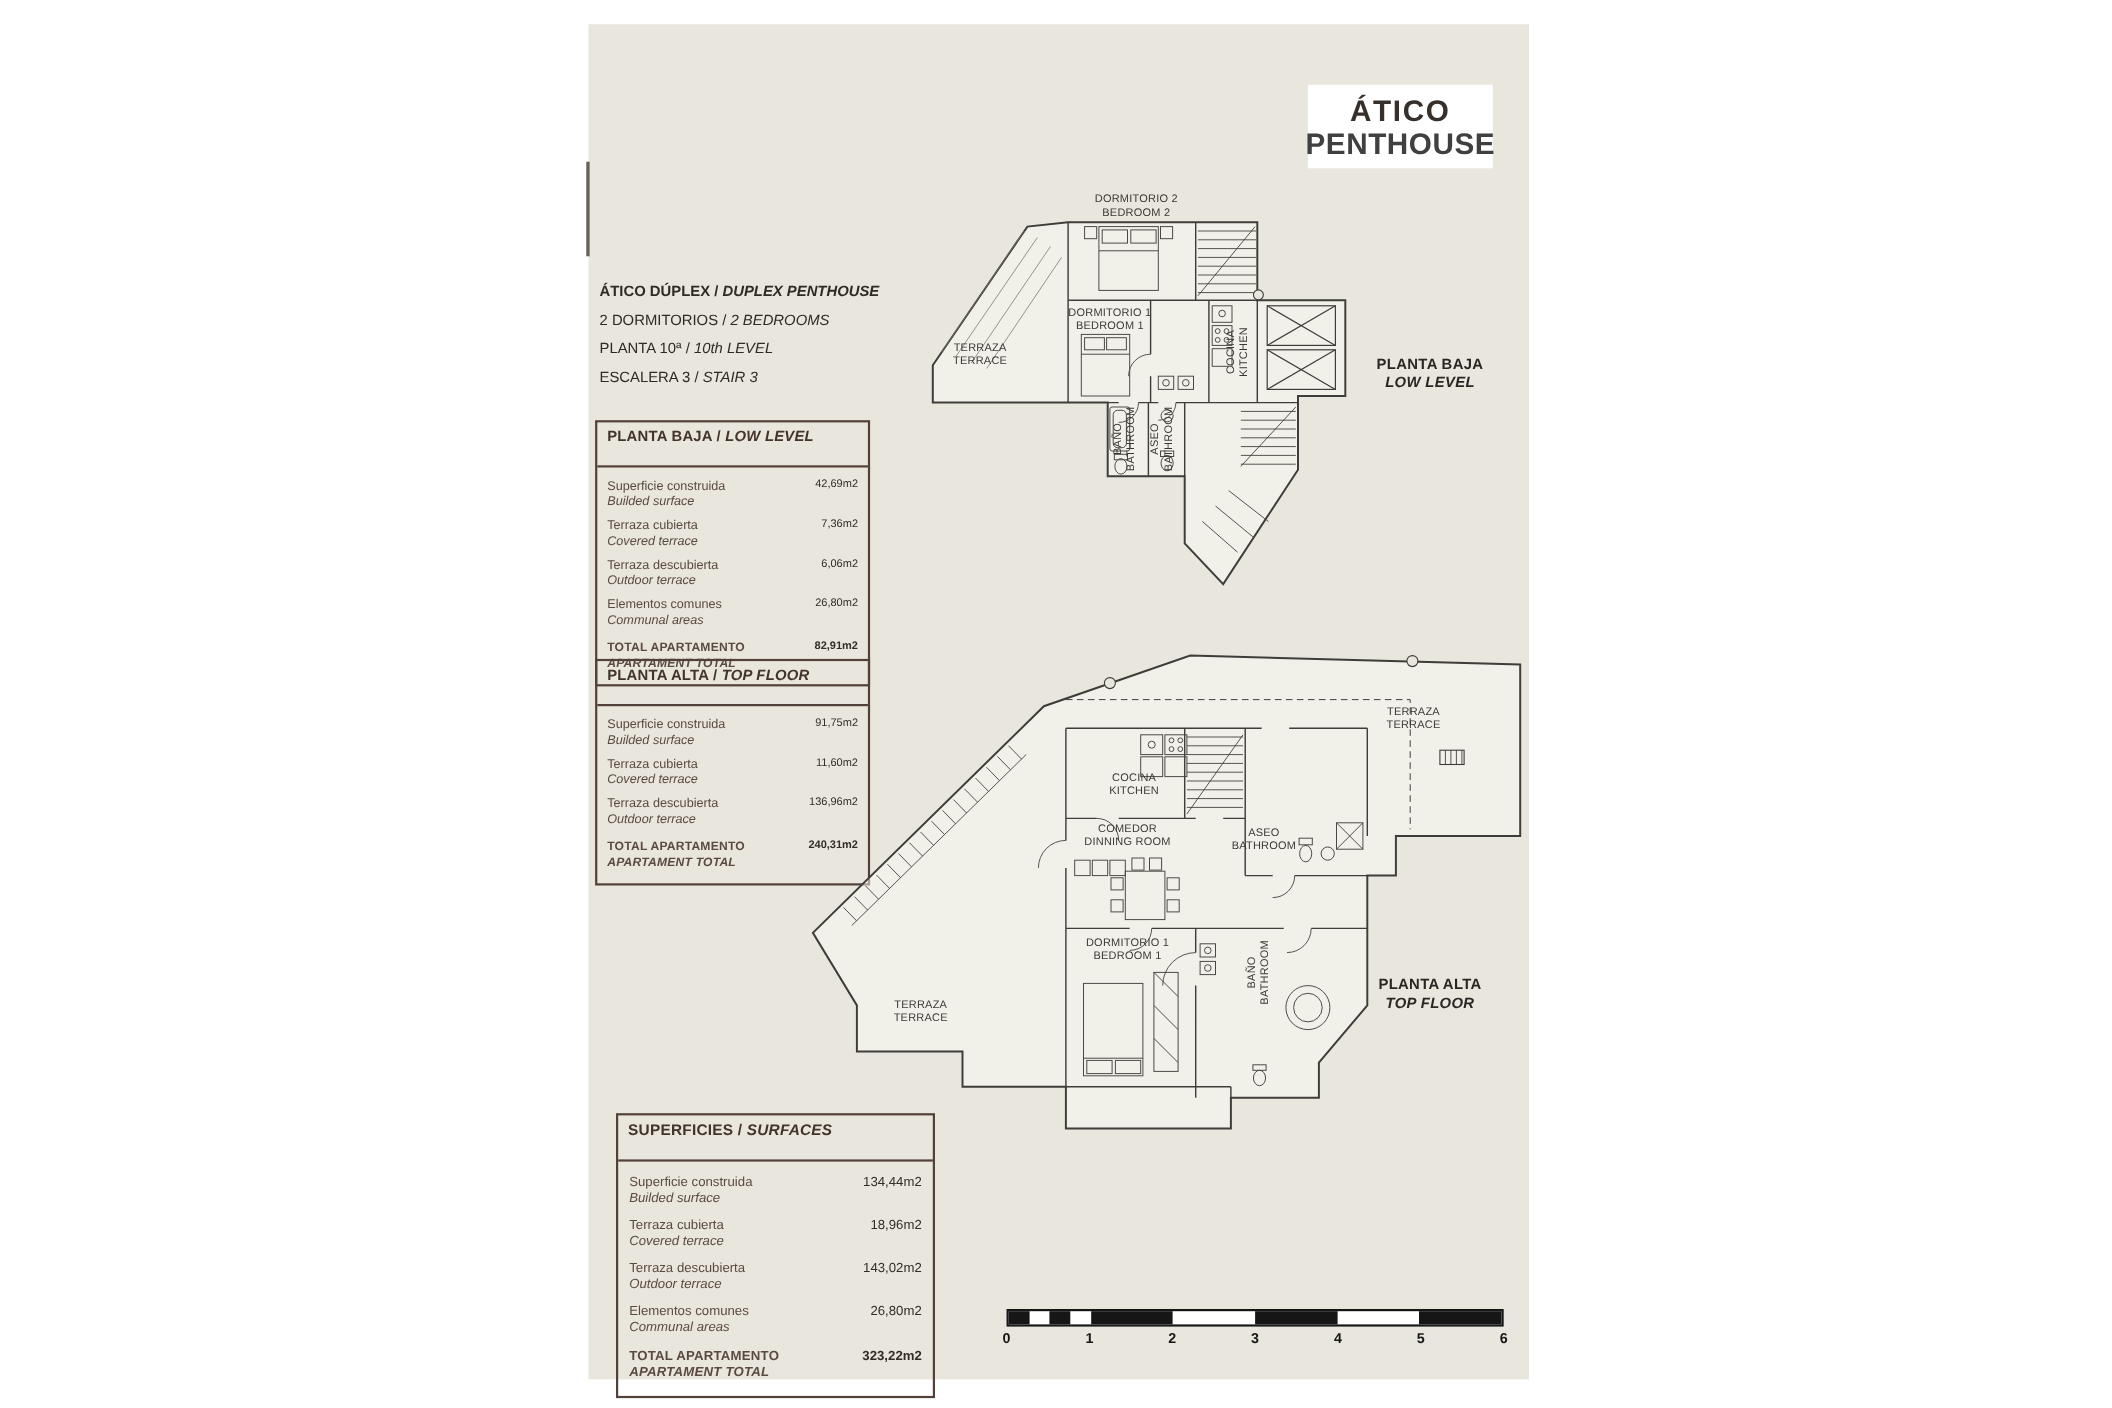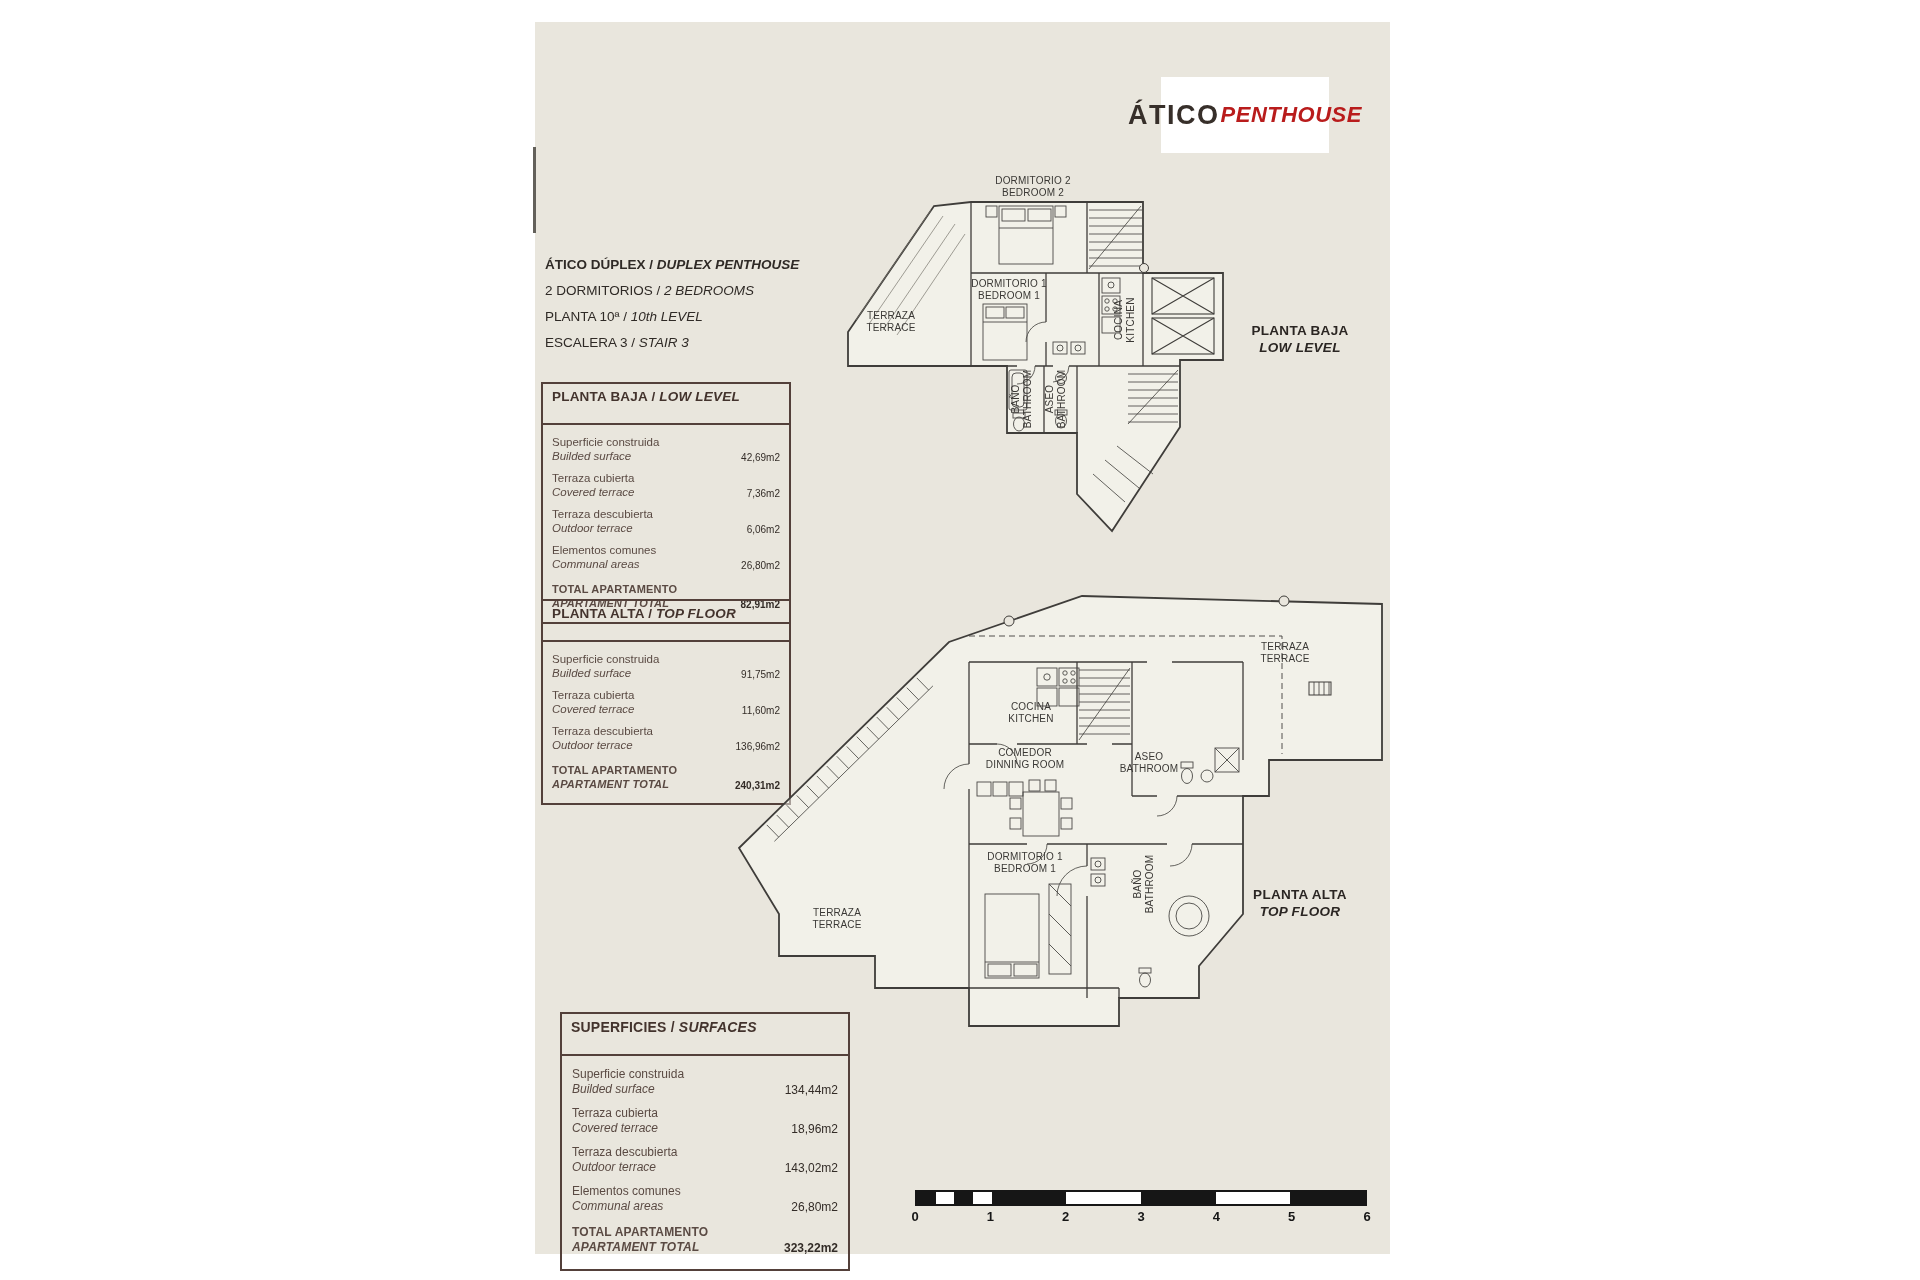--- a/index.html
+++ b/index.html
@@ -1,35 +1,35 @@
 <!DOCTYPE html>
 <html><head>
 <meta charset="utf-8">
 <style>
   html,body{margin:0;padding:0}
   body{width:1920px;height:1280px;background:#ffffff;position:relative;overflow:hidden;
        font-family:"Liberation Sans",sans-serif;}
   .page{position:absolute;left:535px;top:22px;width:855px;height:1232px;background:#e9e6dd}
   .trim{position:absolute;left:-2px;top:125px;width:3px;height:86px;background:#63605a}
 
-  .title-box{position:absolute;left:626px;top:55px;width:168px;height:76px;background:#ffffff;
-             display:flex;flex-direction:row;justify-content:center;align-items:center;gap:1px}
+  .title-box{position:absolute;left:654px;top:55px;width:168px;height:76px;background:#ffffff;
+             display:flex;flex-direction:column;justify-content:center;align-items:center;gap:1px}
   .title-box .t1{font-size:27px;font-weight:bold;letter-spacing:1.5px;color:#372f2a;line-height:30px}
-  .title-box .t2{font-size:22px;font-weight:bold;font-style:italic;color:#b91c1c;letter-spacing:.5px;line-height:28px}
+  .title-box .t2{font-size:27px;font-weight:bold;color:#404040;letter-spacing:.5px;line-height:28px}
 
   .info{position:absolute;left:10px;top:230px;color:#2f2a26;font-size:13.5px;line-height:26px;white-space:nowrap}
   .info .b{font-weight:bold}
   .info em{font-style:italic}
 
   .stable{position:absolute;border:2px solid #53403a;color:#5a4a43;background:transparent}
   .stable-header{padding:5px 9px 19px;border-bottom:2px solid #53403a;font-size:13.5px;font-weight:bold;
                  color:#43332d;letter-spacing:.2px;white-space:nowrap}
   .stable-header em{font-style:italic}
   .stable-body{padding:10px 9px 4px}
-  .srow{display:flex;justify-content:space-between;align-items:flex-end;margin-bottom:8px}
+  .srow{display:flex;justify-content:space-between;align-items:flex-start;margin-bottom:8px}
   .srow .es,.srow .en{font-size:11.5px;line-height:14px}
   .srow .en{font-style:italic}
   .sval{font-size:10px;color:#332c27;white-space:nowrap}
   .srow.total{margin-top:11px}
   .srow.total .es,.srow.total .en{font-weight:bold;font-size:11px;letter-spacing:.2px}
   .tval{font-weight:bold}
   .wide .srow .es,.wide .srow .en{font-size:12px;line-height:15px}
   .wide .sval{font-size:12px}
   .wide .srow{margin-bottom:9px}
   .wide .stable-header{font-size:14px}

